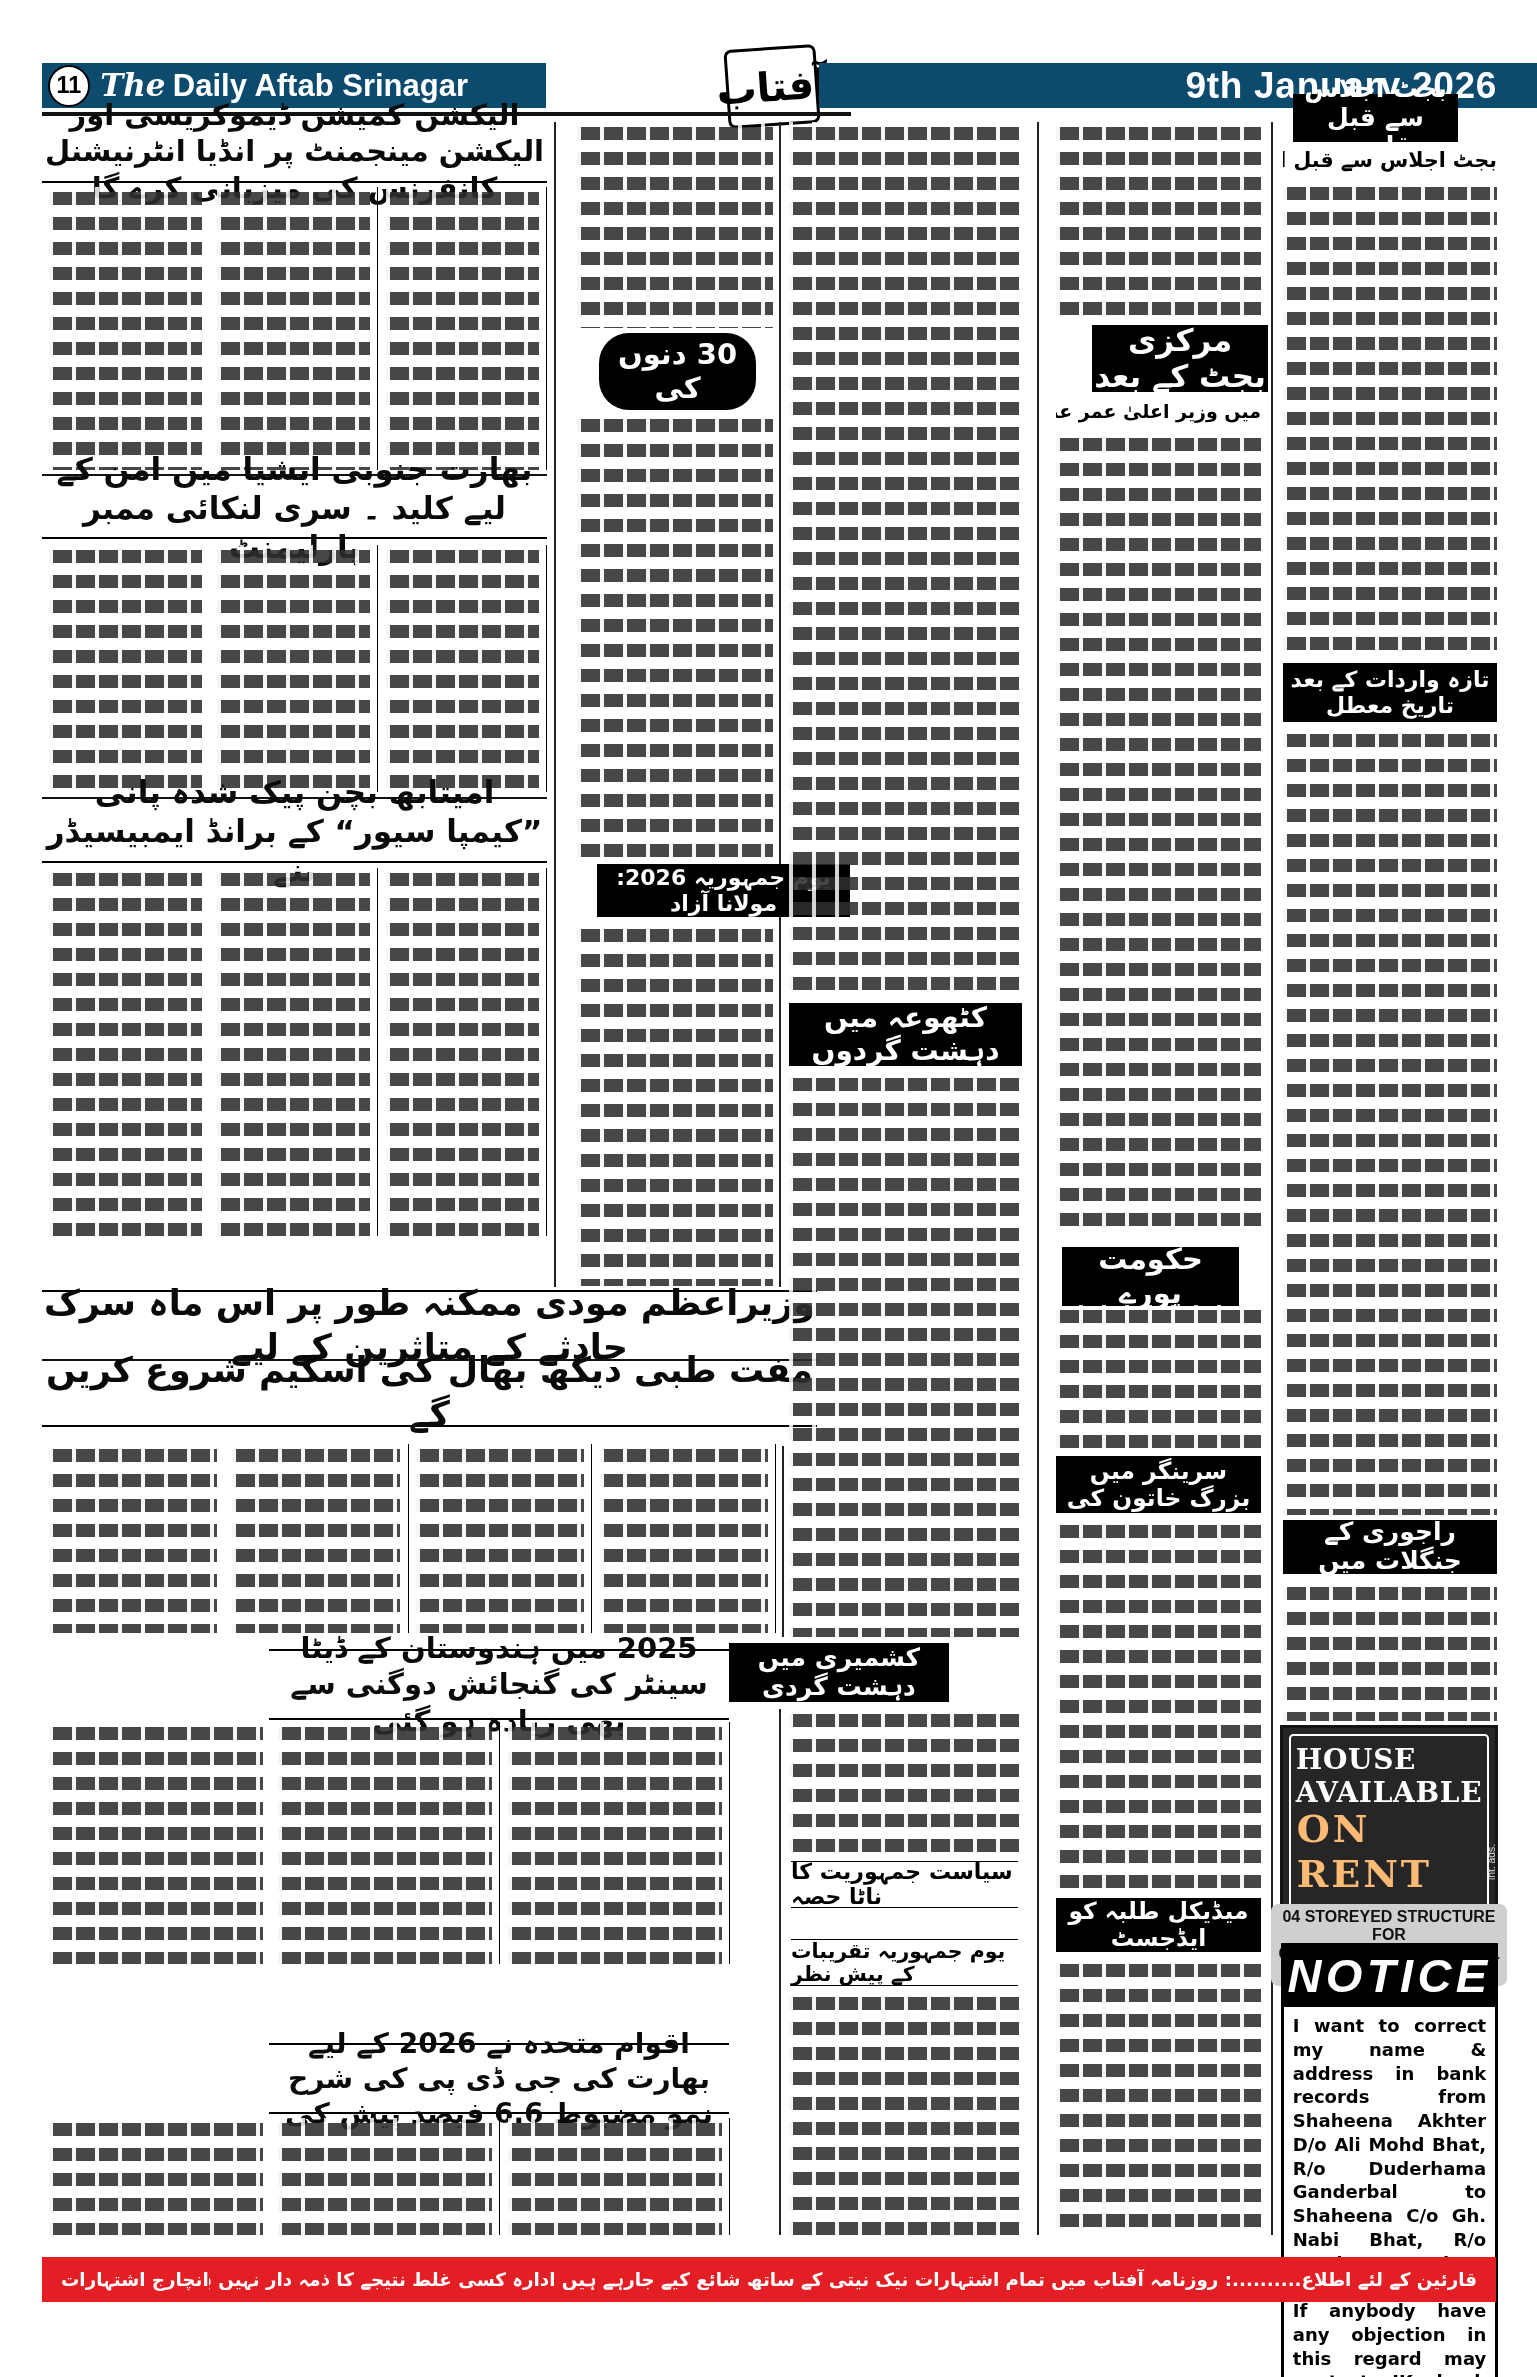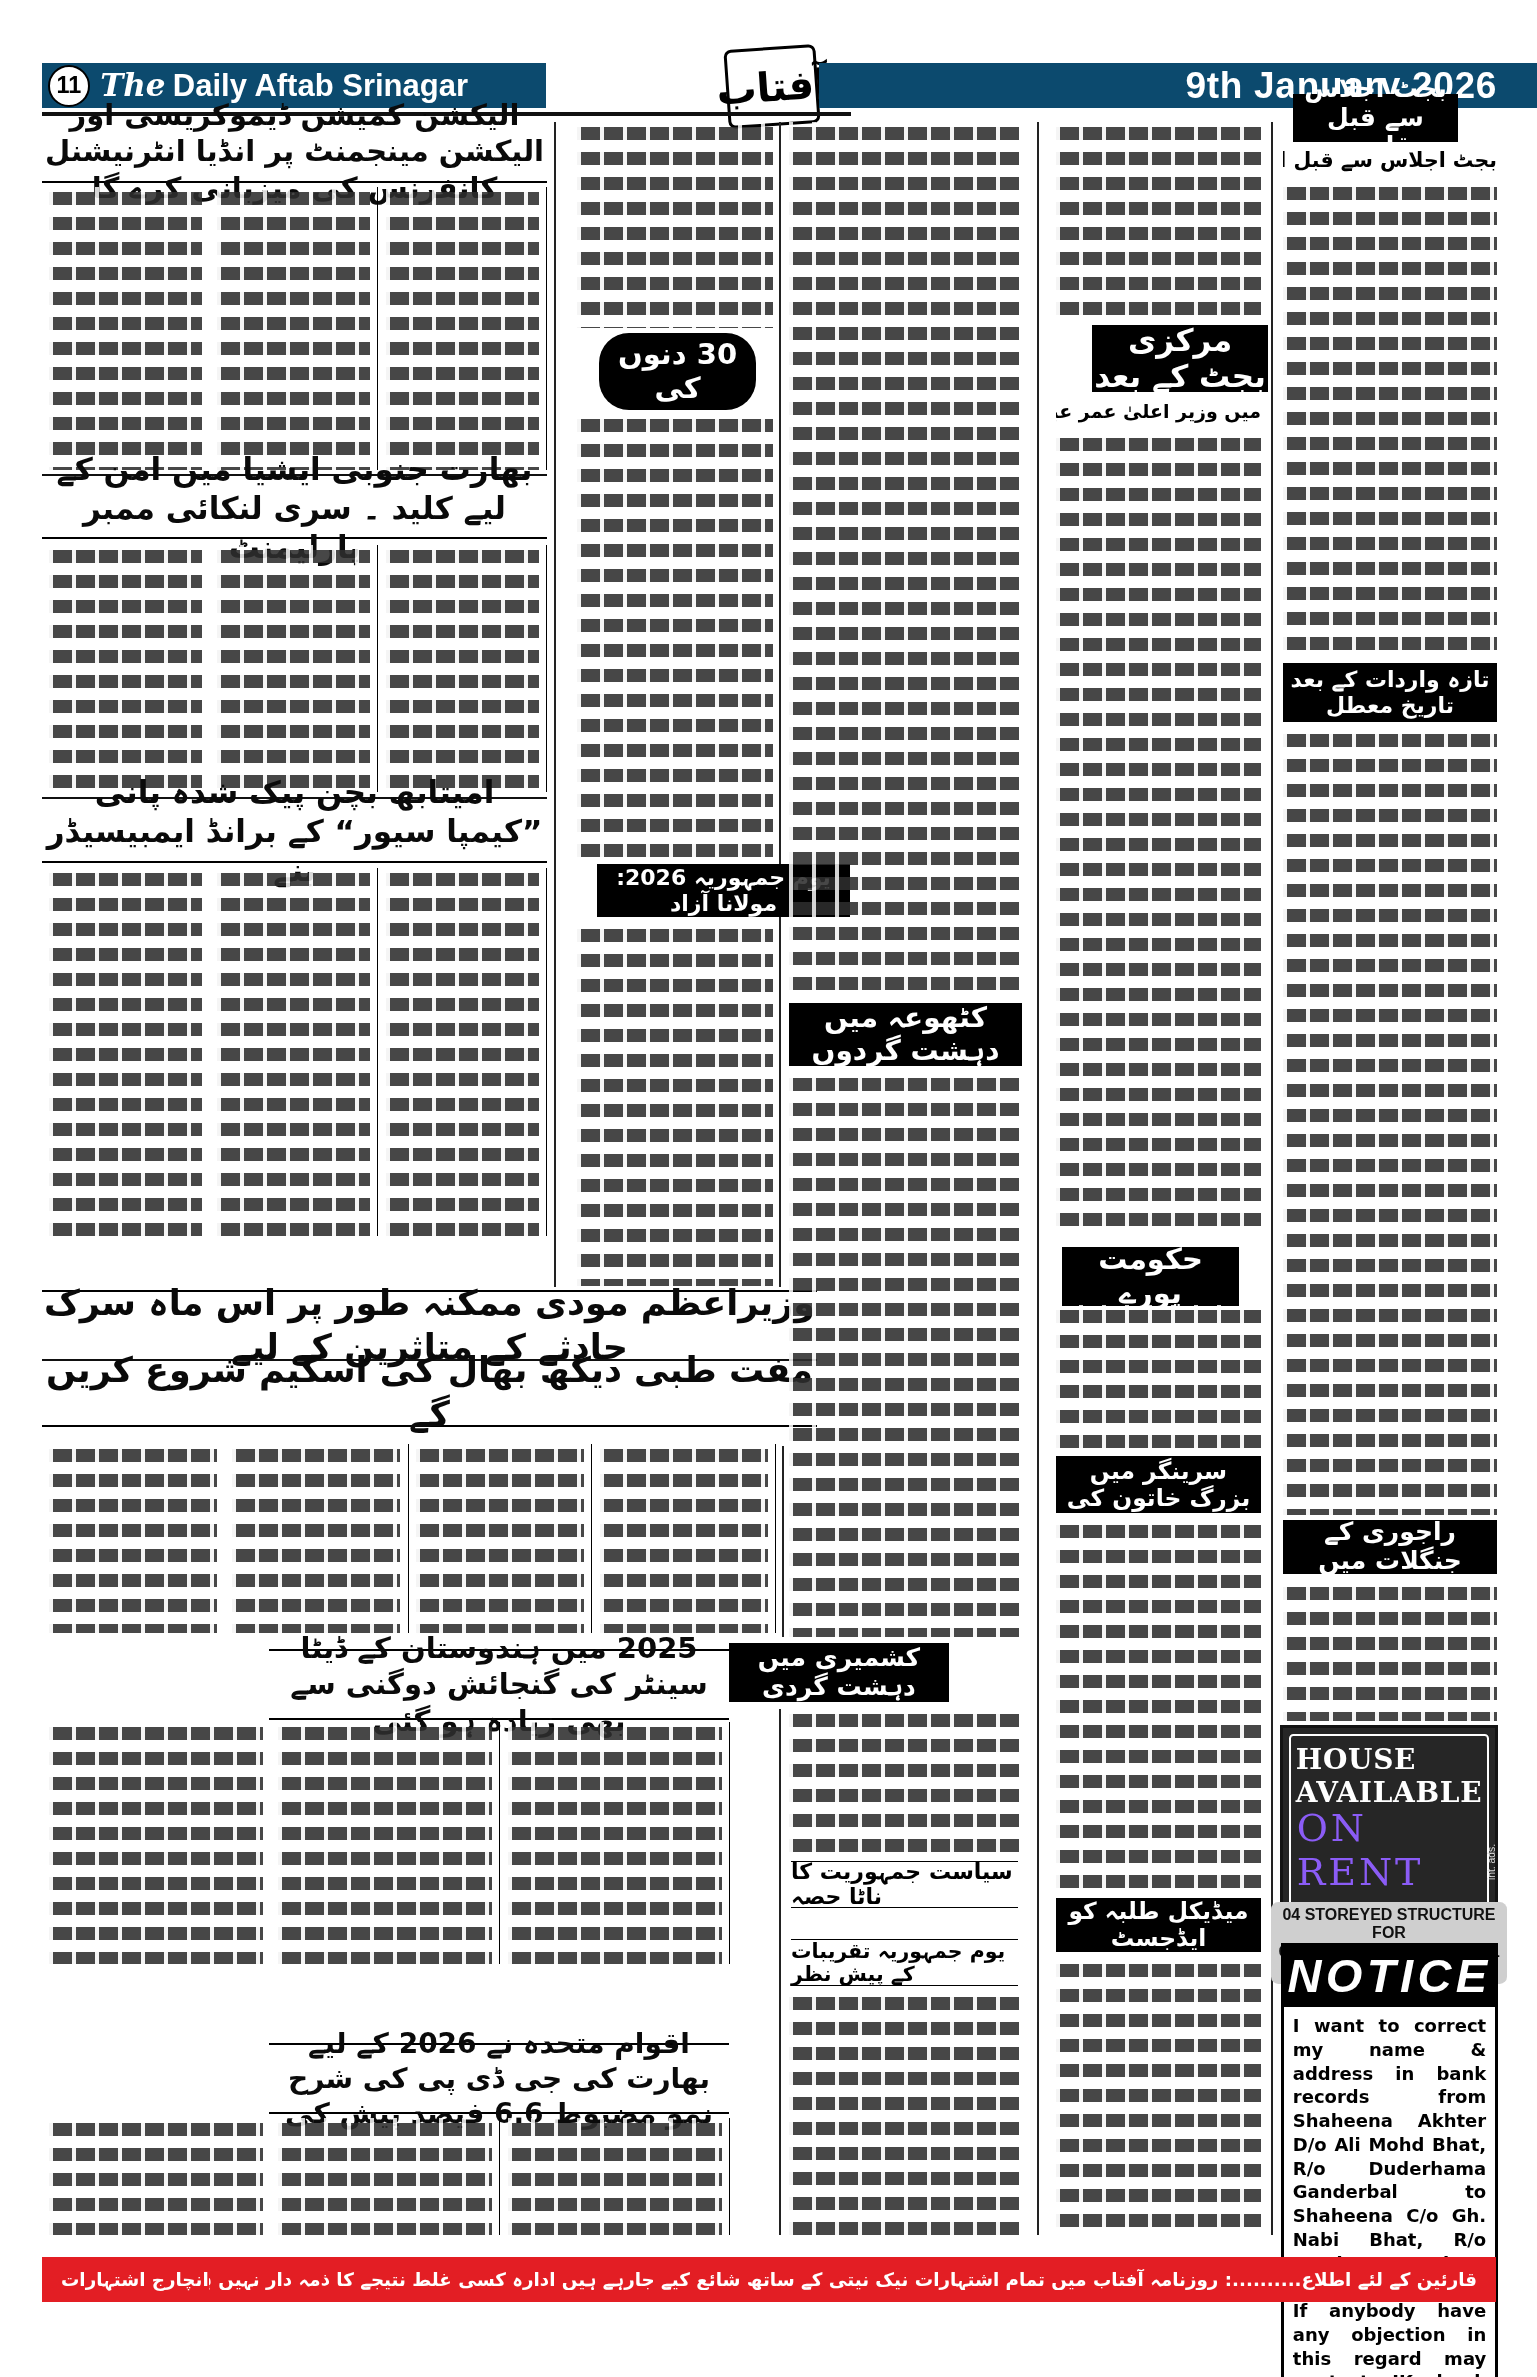--- a/index.html
+++ b/index.html
@@ -38,21 +38,21 @@
   .blackbox{background:#000;color:#fff;direction:rtl;display:flex;align-items:center;justify-content:center;
             font-weight:bold;text-align:center;line-height:1.15;}
   .subhead{direction:rtl;text-align:left;font-weight:bold;border-top:1.8px solid #000;border-bottom:1.8px solid #000;
            display:flex;align-items:center;justify-content:center;line-height:1.1;}
   .leadline{direction:rtl;text-align:center;font-weight:bold;font-size:19px;white-space:nowrap;overflow:hidden;}
   
   .housead{background:#262626;border:3.7px solid #141414;box-sizing:border-box;padding:5.9px;}
   .housead .inner{border:2.2px solid #fff;border-radius:4.4px;height:100%;box-sizing:border-box;
                   display:flex;flex-direction:column;align-items:center;padding:7.3px 5.9px;position:relative;}
   .ha-t1{color:#fff;font-family:"DejaVu Serif",serif;font-weight:bold;font-size:28px;letter-spacing:0.7px;}
-  .ha-t2{color:#8b5cf6;font-family:"DejaVu Serif",serif;font-weight:normal;font-size:38px;letter-spacing:2.9px;margin-top:-2.9px;}
+  .ha-t2{color:#fdba74;font-family:"DejaVu Serif",serif;font-weight:bold;font-size:38px;letter-spacing:2.9px;margin-top:-2.9px;}
   .ha-grey{background:#cfcfcf;color:#111;font-family:"Liberation Sans",sans-serif;font-weight:bold;
            border-radius:7.3px;text-align:center;padding:4.4px 7.3px;font-size:16px;line-height:1.15;margin-top:7.3px;}
   .ha-loc{color:#fff;font-family:"Liberation Sans",sans-serif;font-weight:bold;font-size:17.6px;margin-top:7.3px;
           border-bottom:1.5px solid #fff;padding-bottom:5.9px;text-align:center;width:95%;}
   .ha-ideal{color:#fff;font-family:"Liberation Sans",sans-serif;font-weight:bold;font-size:16px;margin-top:5.9px;
             text-align:center;line-height:1.25;width:92%;}
   .ha-contact{color:#fff;font-family:"Liberation Sans",sans-serif;font-weight:bold;font-size:11.7px;margin-top:5.9px;}
   .ha-nums{color:#fff;font-family:"Liberation Sans",sans-serif;font-weight:bold;font-size:16px;}
   .ha-side{position:absolute;right:1.5px;top:58%;color:#ddd;font-size:10.3px;font-family:"Liberation Sans",sans-serif;
            transform:rotate(-90deg);transform-origin:right top;}

